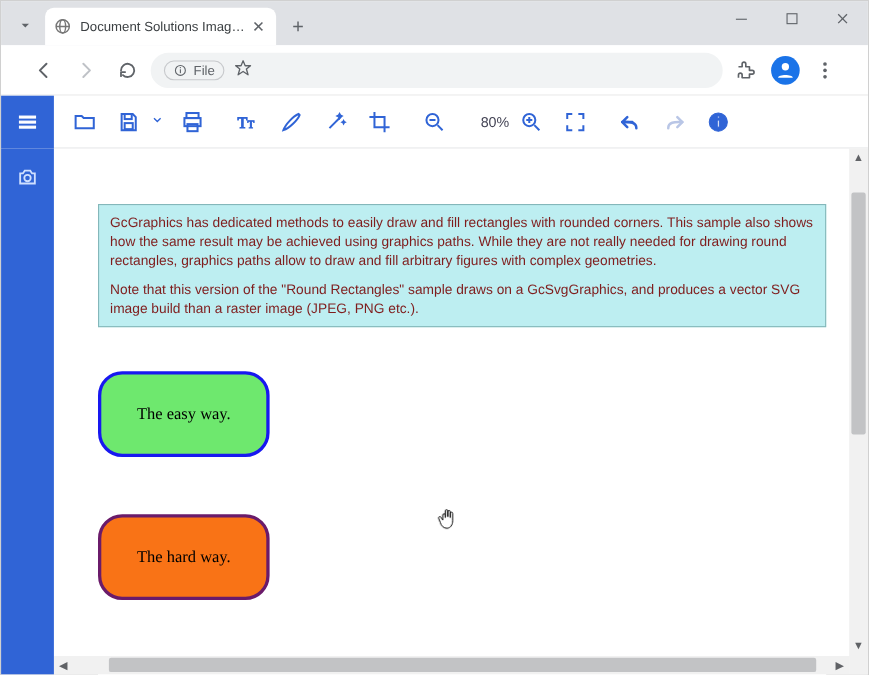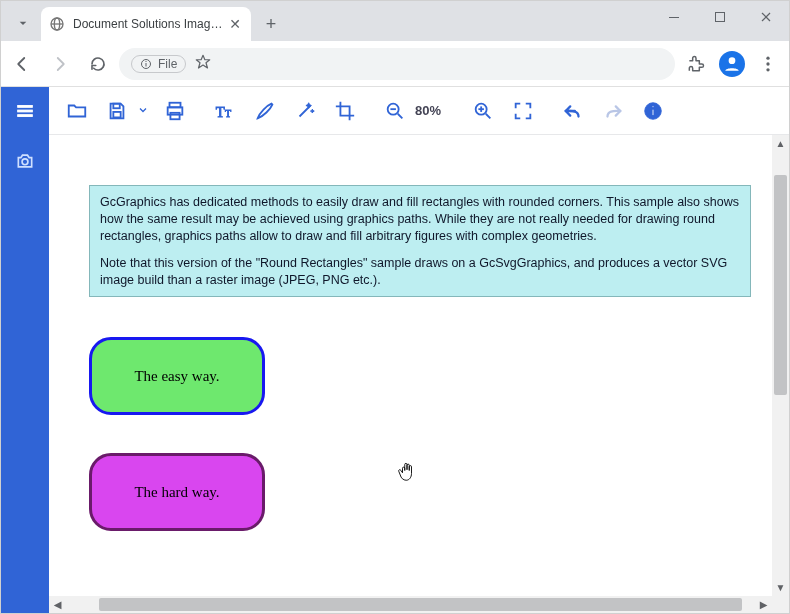--- a/index.html
+++ b/index.html
@@ -13,21 +13,21 @@
   .tabs-menu-btn svg { width:16px; height:16px; fill:#5f6368; }
   .tab { height: 34px; background:#fff; border-radius:8px 8px 0 0; display:flex; align-items:center; padding:0 8px; min-width:210px; max-width:210px; margin-bottom:0; font-size:12px; color:#3c4043; position:relative; }
   .tab .favicon { width:16px; height:16px; margin-right:8px; display:flex; align-items:center; justify-content:center; }
   .tab .tab-title { flex:1; white-space:nowrap; overflow:hidden; text-overflow:ellipsis; }
   .tab .tab-close { width:16px; height:16px; border-radius:50%; display:flex; align-items:center; justify-content:center; cursor:pointer; color:#5f6368; font-size:14px; }
   .new-tab { width:28px; height:28px; display:flex; align-items:center; justify-content:center; margin:0 0 3px 6px; border-radius:50%; cursor:pointer; color:#5f6368; font-size:18px; }
 
   .window-controls { position:absolute; right:0; top:0; height:40px; display:flex; }
   .window-controls div { width:46px; height:32px; display:flex; align-items:center; justify-content:center; color:#5f6368; cursor:pointer; }
 
-  .address-row { height:46px; background:#fff; border-bottom:1px solid #e0e0e0; display:flex; align-items:center; padding:0 4px; gap:4px; }
+  .address-row { height:46px; background:#fff; border-bottom:1px solid #e0e0e0; display:flex; align-items:center; padding:0 22px; gap:4px; }
   .nav-btn { width:34px; height:34px; border-radius:50%; display:flex; align-items:center; justify-content:center; cursor:pointer; color:#5f6368; }
   .nav-btn.disabled { color:#bfc2c7; cursor:default; }
   .nav-btn svg { width:18px; height:18px; fill:currentColor; }
   .omnibox { flex:1; height:32px; background:#f1f3f4; border-radius:16px; display:flex; align-items:center; padding:0 12px; gap:8px; font-size:14px; color:#202124; }
   .omnibox .file-chip { display:flex; align-items:center; gap:6px; color:#5f6368; border:1px solid #c7c9cc; border-radius:12px; padding:1px 8px; font-size:12px; }
   .omnibox .file-chip svg { width:12px; height:12px; fill:#5f6368; }
   .omnibox .url { flex:1; white-space:nowrap; overflow:hidden; text-overflow:ellipsis; }
   .omnibox .star { color:#5f6368; }
   .right-icons { display:flex; align-items:center; gap:2px; }
   .right-icons .nav-btn svg { width:20px; height:20px; }
@@ -37,36 +37,36 @@
   
   .viewport { flex:1; display:flex; flex-direction:column; position:relative; background:#fff; }
 
   .app-toolbar { height:48px; display:flex; align-items:center; padding:0 6px; border-bottom:1px solid #e7e8ea; background:#fff; }
   .tb-btn { width:40px; height:40px; display:flex; align-items:center; justify-content:center; border-radius:4px; cursor:pointer; color:#3064d6; }
   .tb-btn svg { width:22px; height:22px; fill:currentColor; stroke:currentColor; }
   .tb-btn.burger { background:#3064d6; color:#fff; border-radius:0; width:48px; height:48px; margin:-0px 8px 0 -6px; }
   .tb-sep { width:10px; }
   .tb-split { display:flex; align-items:center; }
   .tb-split .caret { width:18px; color:#3064d6; cursor:pointer; }
-  .zoom-pct { width:48px; text-align:left; font-size:13px; color:#445;font-weight:bold; }
+  .zoom-pct { width:48px; text-align:right; font-size:13px; color:#445; }
 
   .app-body { flex:1; display:flex; position:relative; }
   .left-rail { width:48px; background:#3064d6; display:flex; flex-direction:column; align-items:center; padding-top:6px; }
   .left-rail .rail-btn { width:40px; height:40px; display:flex; align-items:center; justify-content:center; color:#cfe0ff; cursor:pointer; }
   .left-rail .rail-btn svg { width:20px; height:20px; fill:currentColor; }
 
   .canvas-wrap { flex:1; position:relative; overflow:hidden; }
   .canvas-scroll { position:absolute; inset:0; overflow:auto; }
   .page { margin:50px 40px 60px 40px; width:662px; min-height:460px; background:#fff; position:relative; }
-  .note-box { background:#bdeef1; border:1px solid #84b7ba; padding:8px 10px; font-size:12.5px; line-height:1.35; color:#0f172a; }
+  .note-box { background:#bdeef1; border:1px solid #84b7ba; padding:8px 10px; font-size:12.5px; line-height:1.35; color:#7f1d1d; }
   .note-box p + p { margin-top:10px; }
 
-  .round-rect { width:176px; height:78px; border-radius:22px; display:flex; align-items:center; justify-content:center; font-family: Georgia, 'Times New Roman', serif; font-size:15px; margin-top:40px; }
+  .round-rect { width:156px; height:78px; border-radius:22px; display:flex; align-items:center; justify-content:center; font-family: Georgia, 'Times New Roman', serif; font-size:15px; margin-top:40px; }
   .rr-easy { background:#6ee86e; border:3px solid #1818f0; }
-  .rr-hard { background:#d946ef; border:3px solid #6a1b6a; margin-top:38px; }
+  .rr-hard { background:#f97316; border:3px solid #6a1b6a; margin-top:52px; }
 
   .hand-cursor { position:absolute; left:349px; top:326px; width:18px; height:22px; pointer-events:none; }
 
   
   .v-scroll { position:absolute; top:0; right:0; bottom:17px; width:17px; background:#f1f1f1; }
   .v-scroll .thumb { position:absolute; left:2px; right:2px; top:40px; height:220px; background:#c2c3c5; border-radius:2px; }
   .v-scroll .arrow { position:absolute; left:0; right:0; height:17px; display:flex; align-items:center; justify-content:center; color:#606266; font-size:10px;}
   .v-scroll .arrow.up { top:0; } .v-scroll .arrow.down { bottom:0; }
   .h-scroll { position:absolute; left:0; right:17px; bottom:0; height:17px; background:#f1f1f1; }
   .h-scroll .thumb { position:absolute; top:2px; bottom:2px; left:50px; right:30px; background:#c2c3c5; border-radius:2px; }

